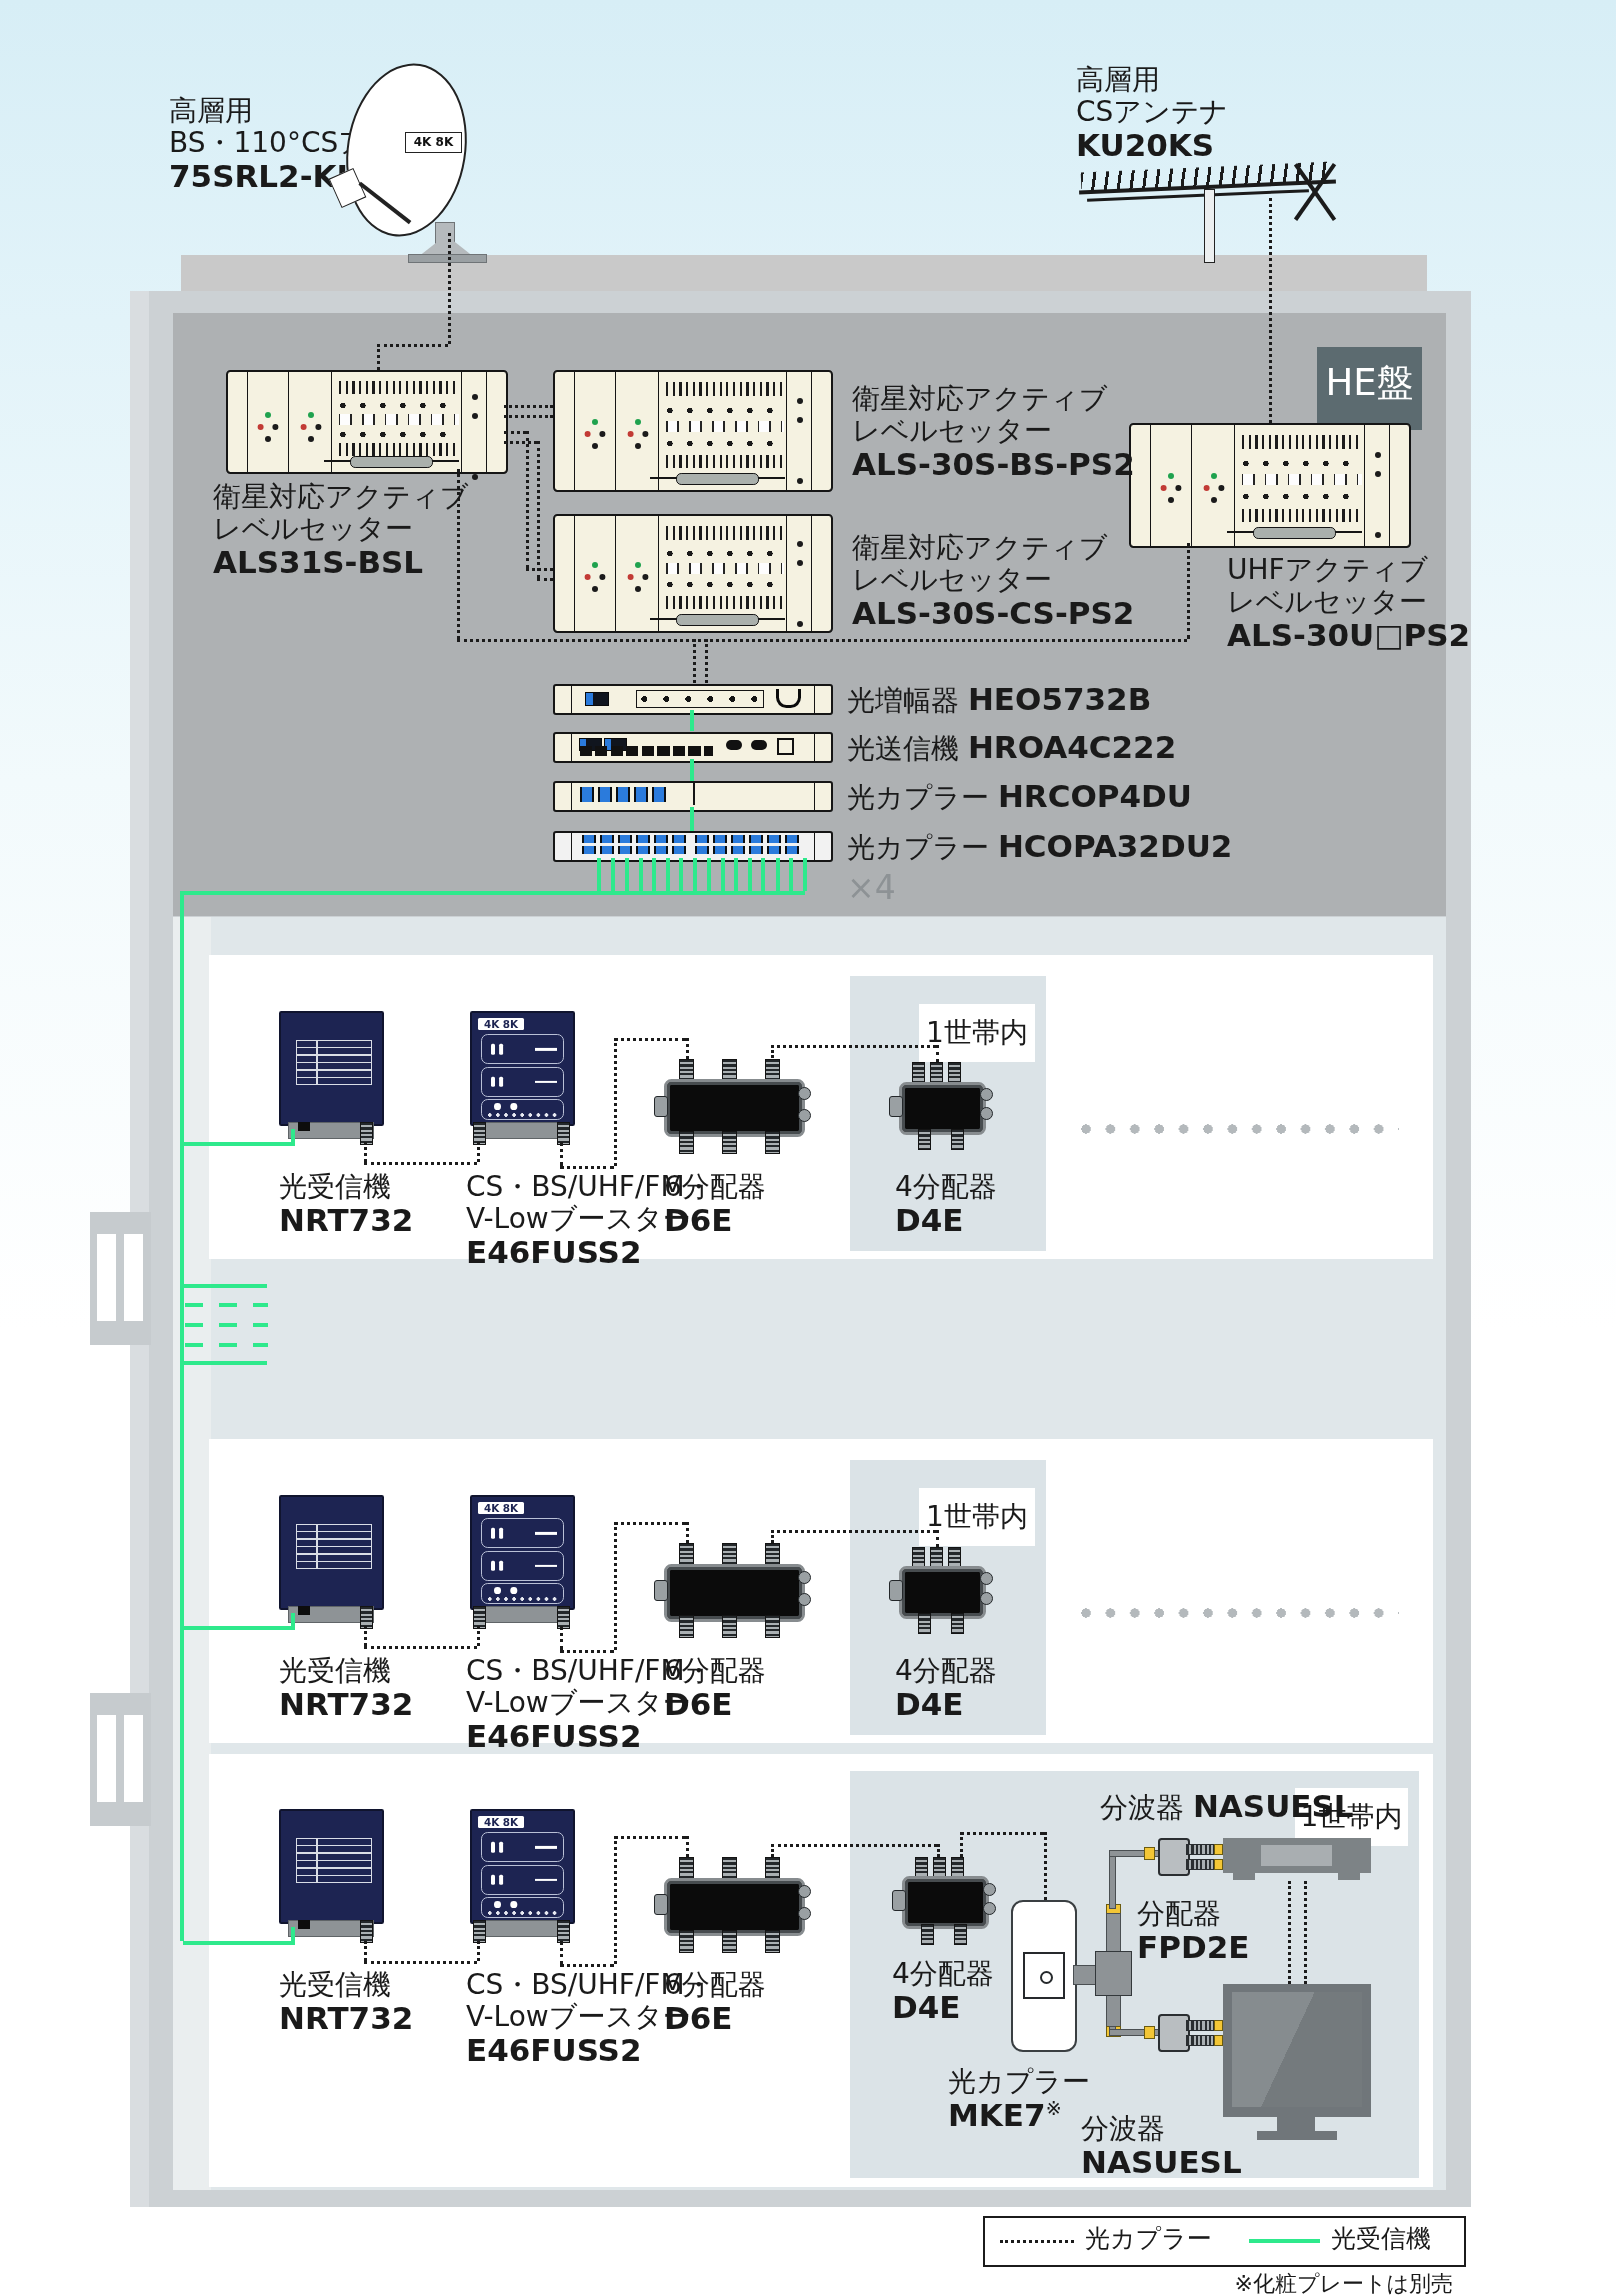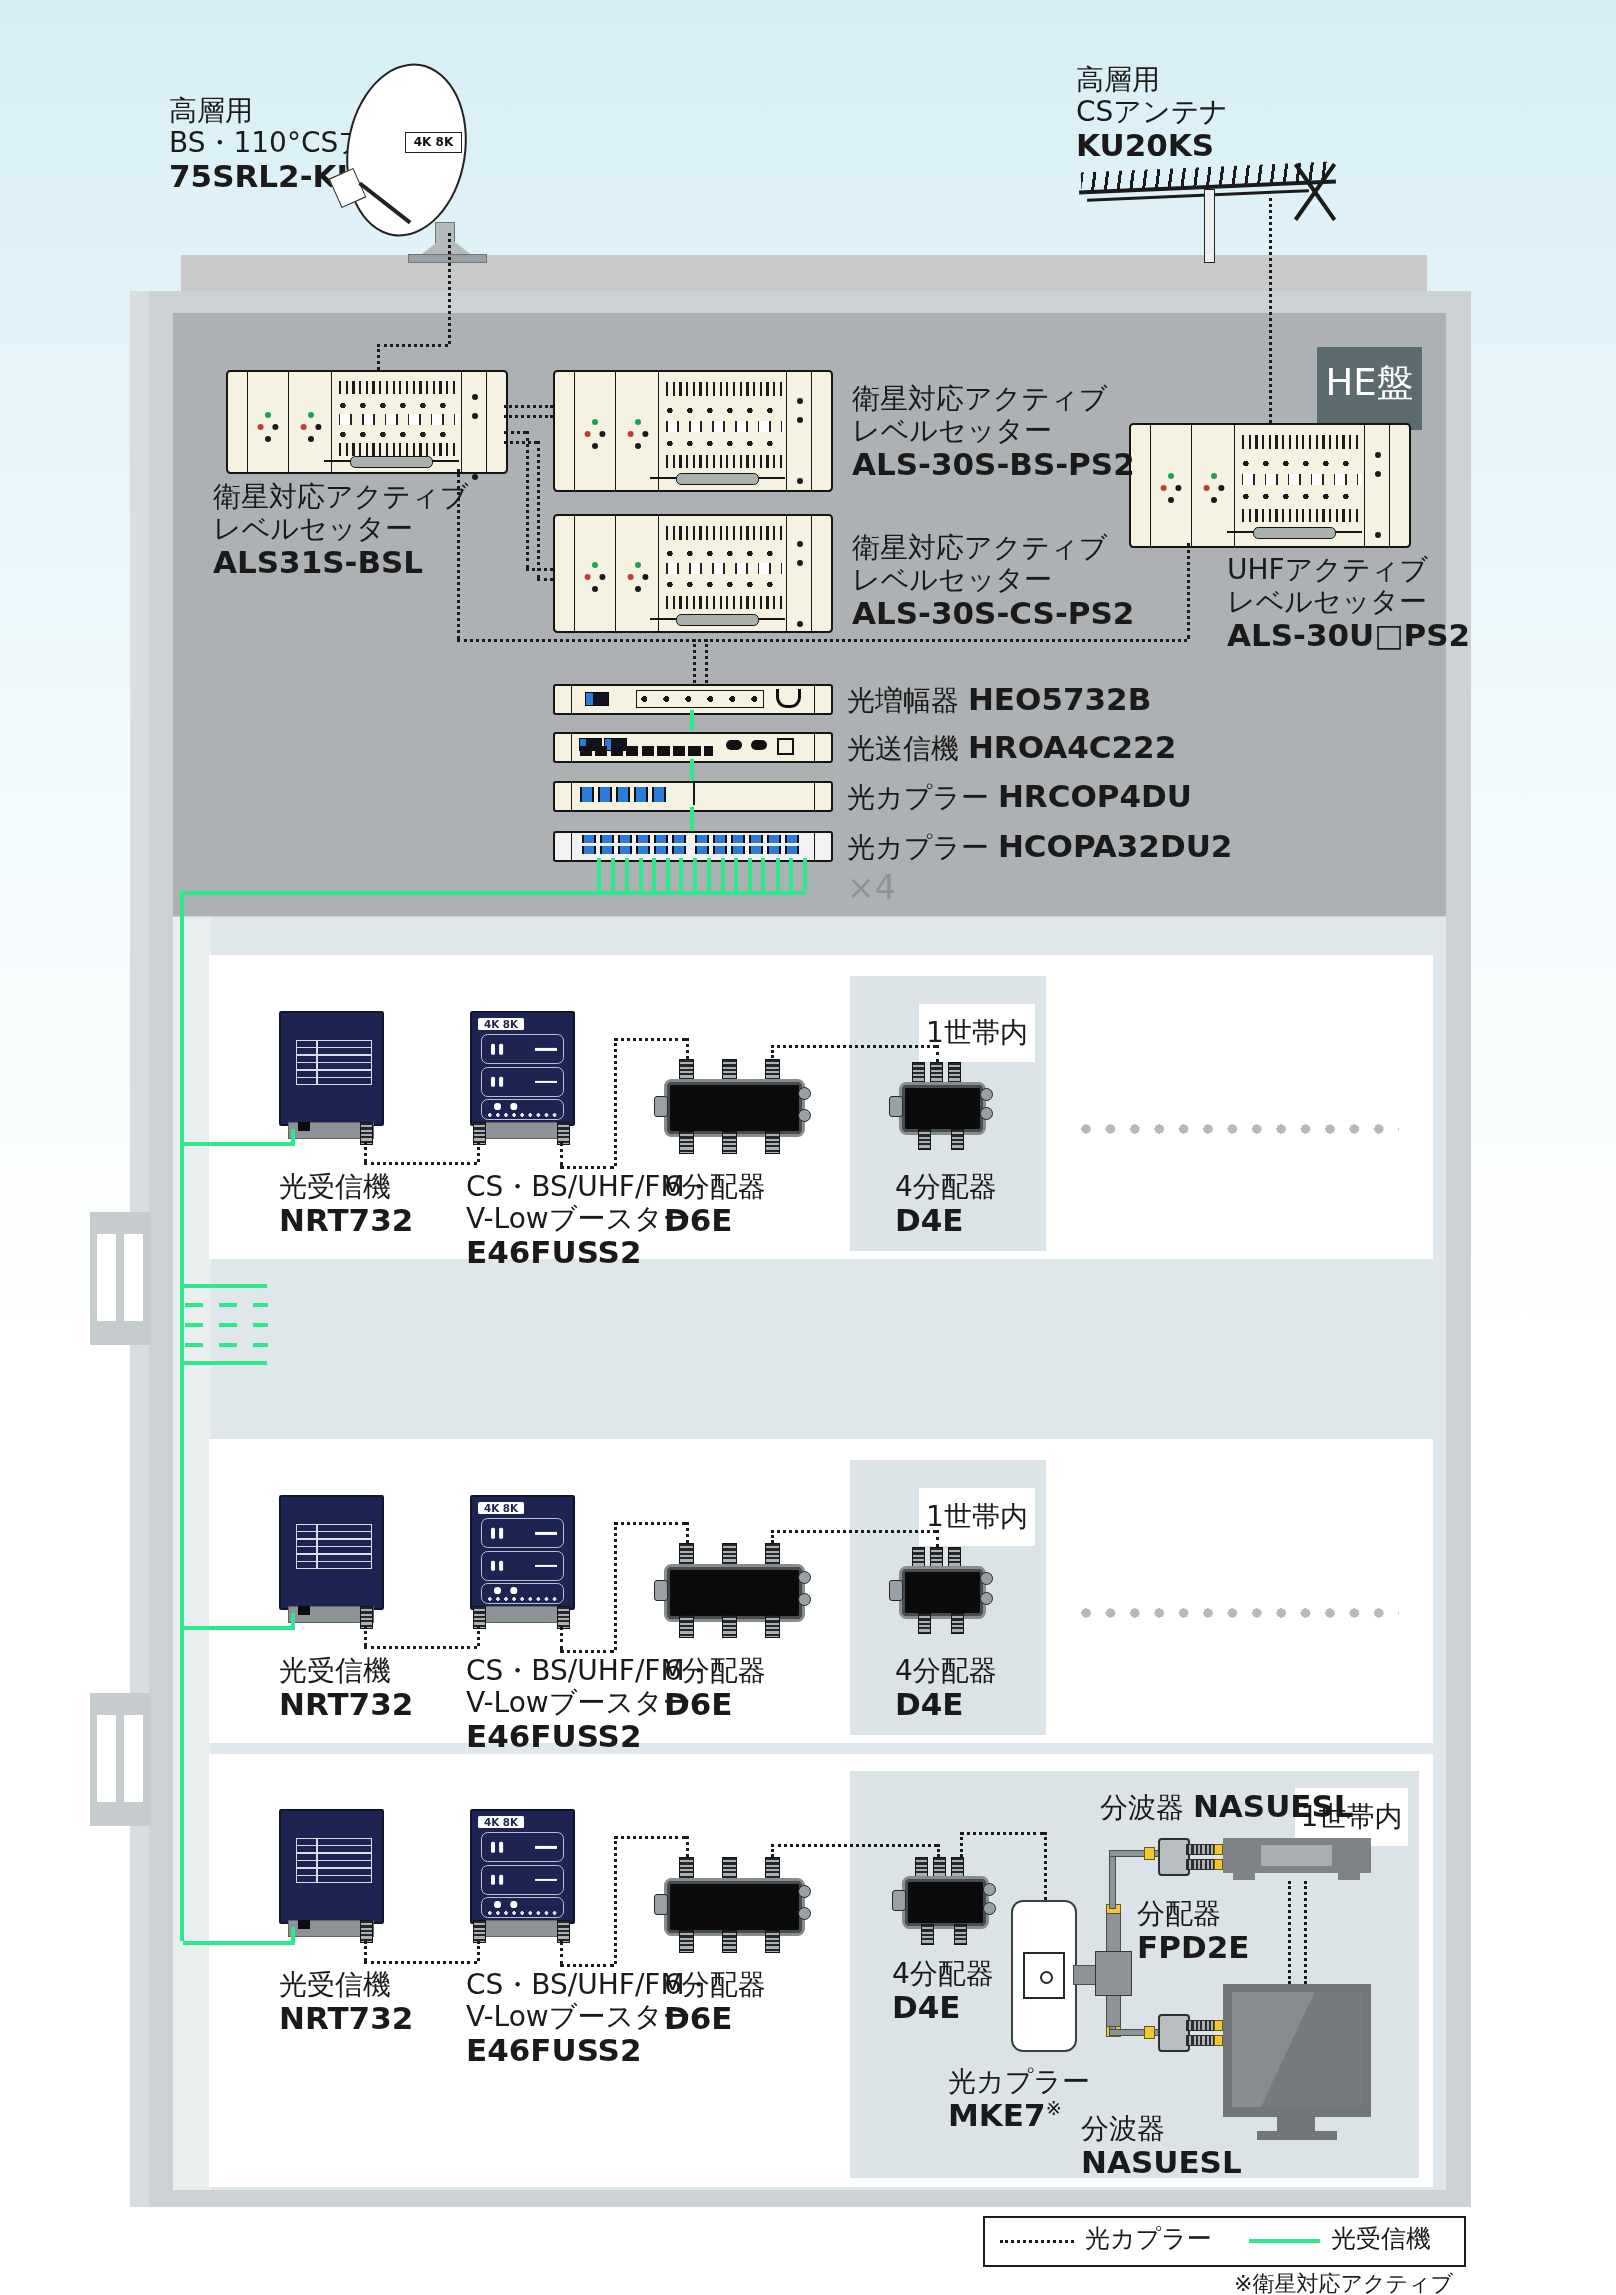--- a/index.html
+++ b/index.html
@@ -573,16 +573,16 @@
   <div class="lbl" style="left:1081px;top:2113px;">
     <div>分波器</div>
     <div class="mdl">NASUESL</div>
   </div>
 
   <div class="abs" style="left:983px;top:2216px;width:479px;height:47px;background:#fff;border:2.2px solid #1b1b1b;"></div>
   <div class="dh" style="left:1000px;top:2240px;width:74px;border-top-width:3px;"></div>
   <div class="lbl sm" style="left:1085px;top:2225px;"><span>光カプラー</span></div>
   <div class="gh" style="left:1249px;top:2239px;width:71px;"></div>
   <div class="lbl sm" style="left:1331px;top:2225px;"><span>光受信機</span></div>
-  <div class="lbl" style="left:1035px;top:2271px;width:418px;text-align:right;font-size:22px;"><span>※衛星対応アクティブ</span></div>
+  <div class="lbl" style="left:1035px;top:2271px;width:418px;text-align:right;font-size:22px;"><span>※化粧プレートは別売</span></div>
 
 </div>
 
 
 </body></html>

